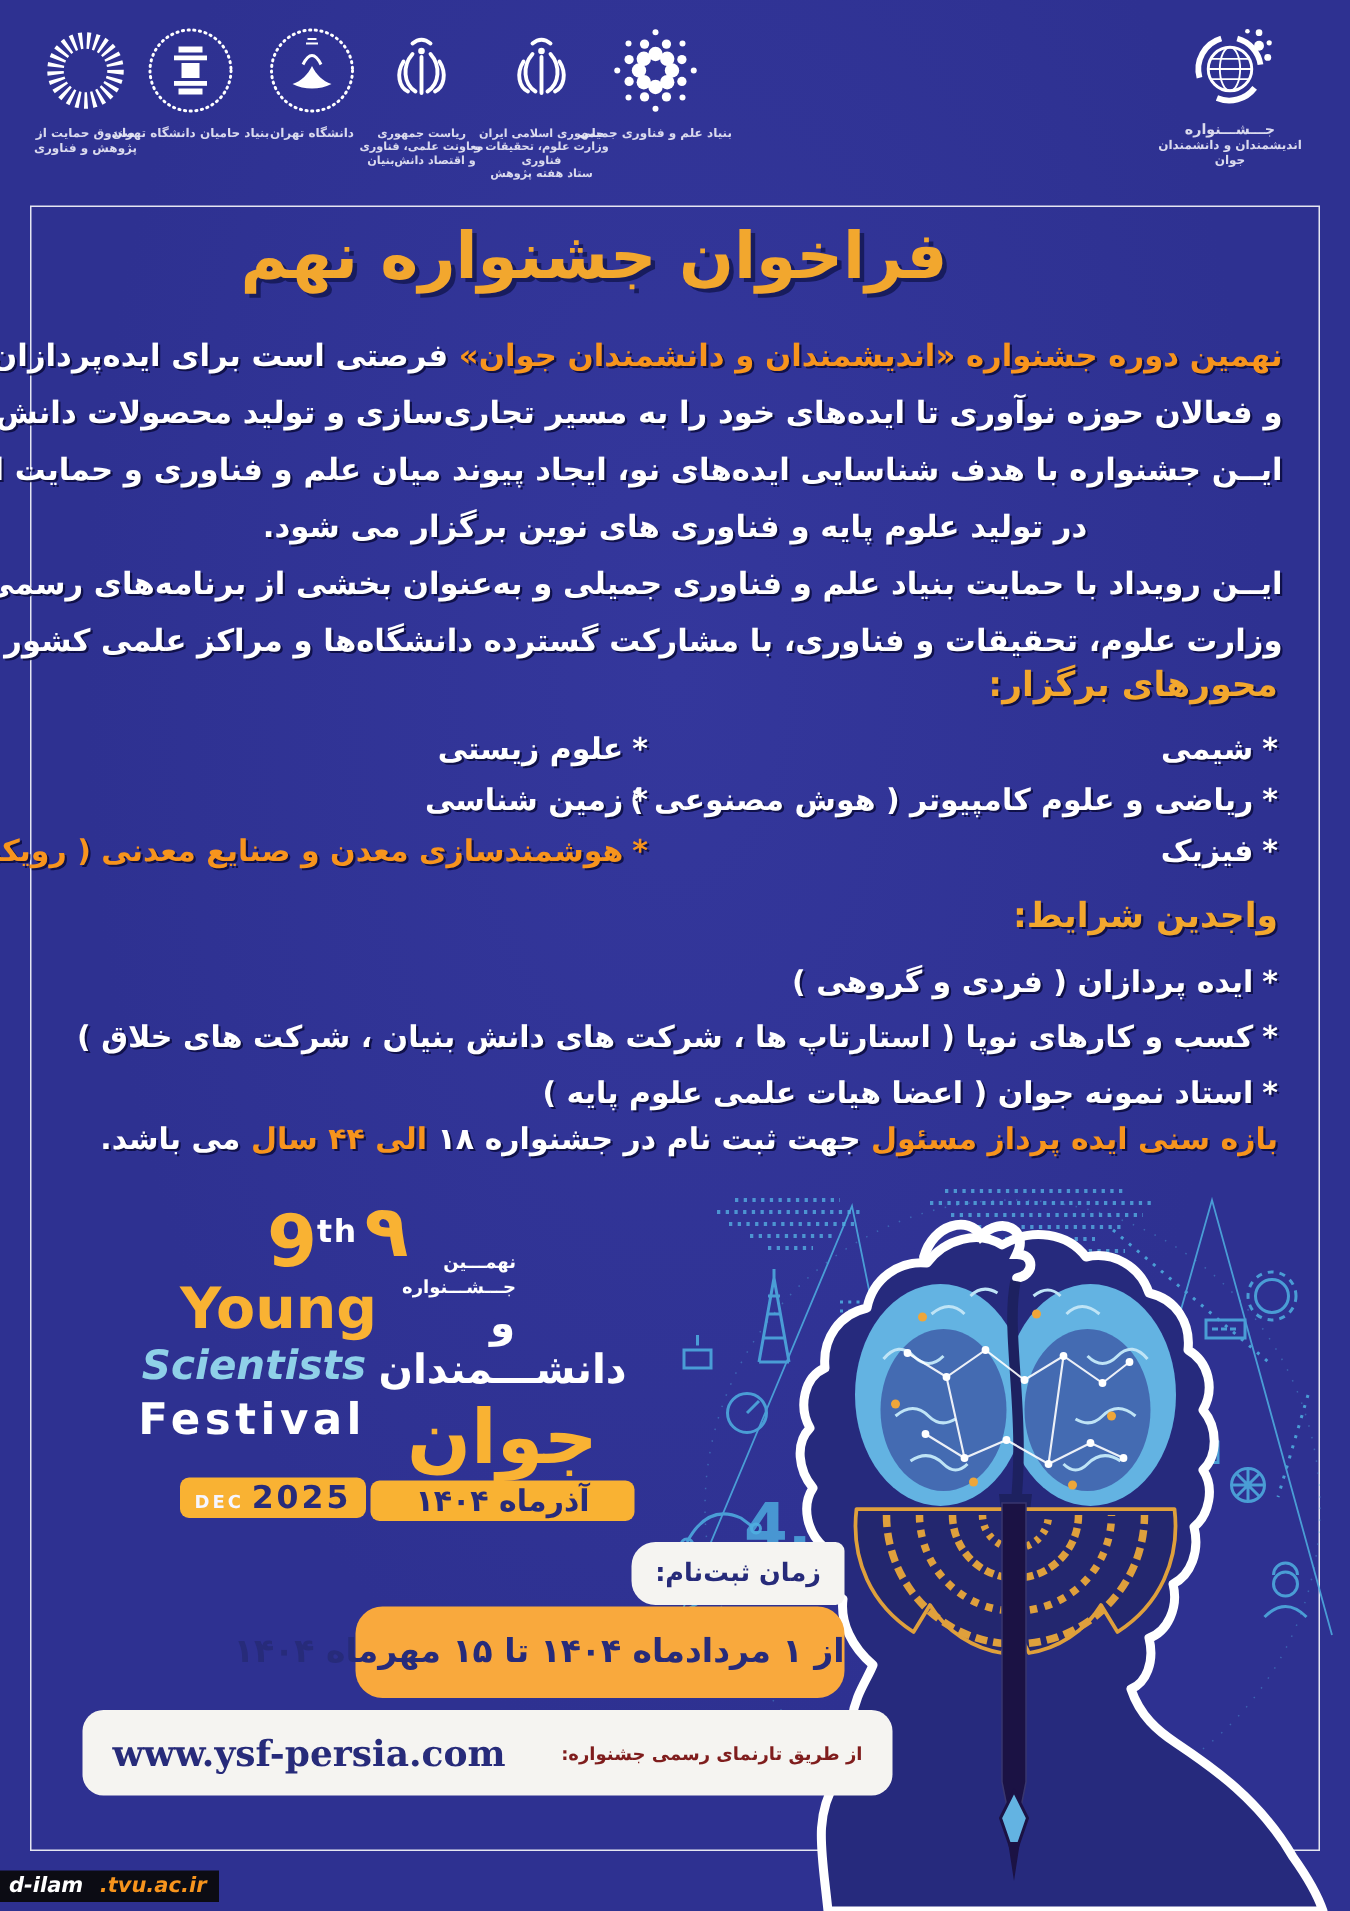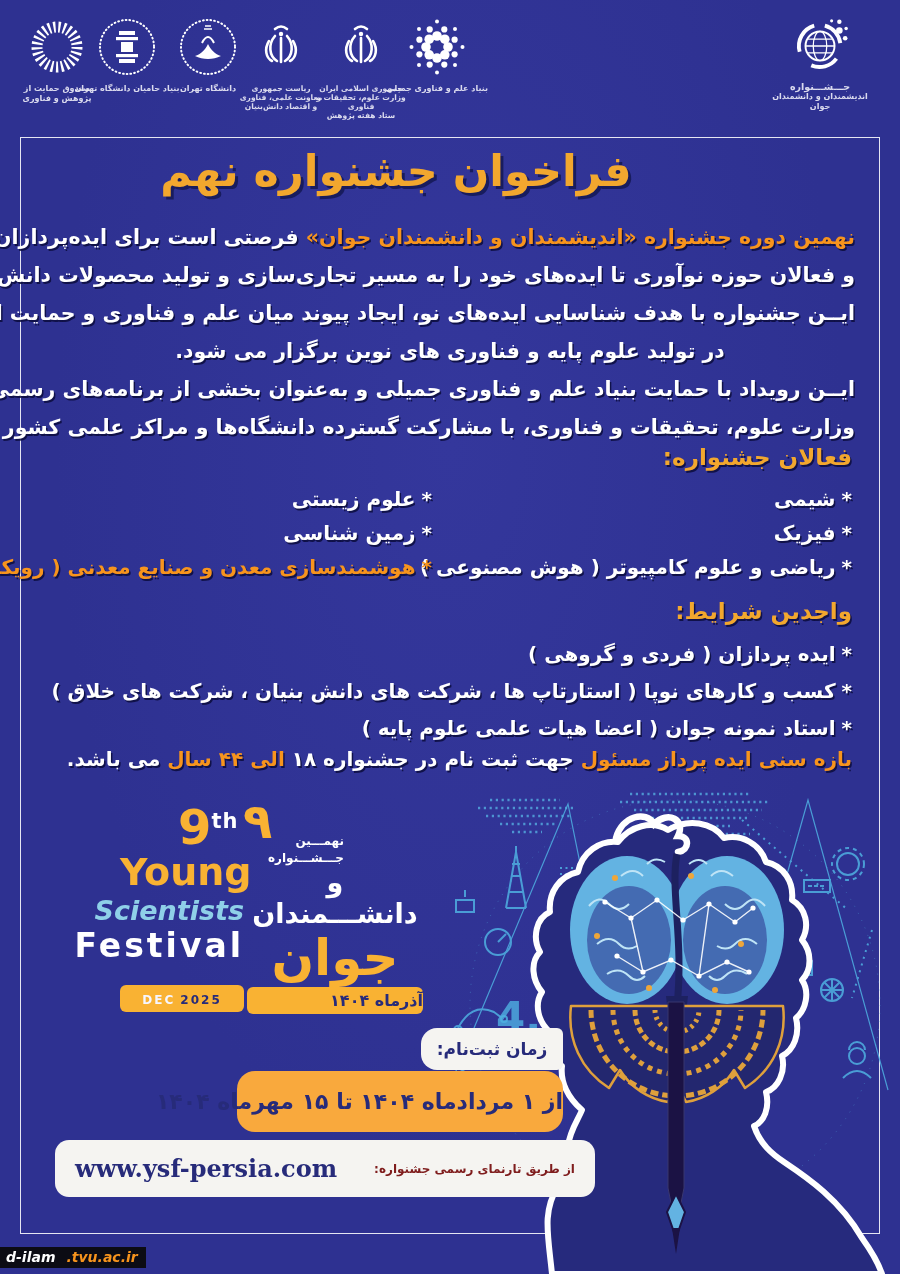--- a/index.html
+++ b/index.html
@@ -39,32 +39,32 @@
     color:#fff;font-size:20px;font-weight:800;text-shadow:1.5px 1.5px 0 rgba(10,12,60,.85);white-space:nowrap;}
   
   .illus{position:absolute;left:420px;top:760px;}
   
   .logoblock{position:absolute;left:60px;top:795px;width:420px;height:255px;}
   .logoblock > *{position:absolute;}
   .en-nine{left:118px;top:2px;font-size:48px;font-weight:800;color:#f9b233;line-height:48px;}
   .en-nine .th{font-size:21px;color:#fff;font-weight:700;vertical-align:16px;letter-spacing:1px;}
   .en-young{left:60px;top:57px;width:124px;text-align:right;font-size:38px;font-weight:800;color:#f9b233;line-height:40px;}
   .en-sci{left:30px;top:102px;width:154px;text-align:right;font-size:27px;font-weight:700;font-style:italic;color:#8fd0e8;line-height:28px;}
-  .en-fest{left:0px;top:133px;width:184px;text-align:right;font-size:33px;font-weight:800;color:#fff;letter-spacing:3px;line-height:36px;}
+  .en-fest{left:0px;top:133px;width:184px;text-align:right;font-size:29px;font-weight:800;color:#fff;letter-spacing:3px;line-height:36px;}
   .en-dec{left:60px;top:190px;width:124px;height:27px;background:#f9b233;border-radius:6px;text-align:center;line-height:27px;}
   .en-dec .dec{color:#f6f6ff;font-size:12px;font-weight:700;letter-spacing:2px;}
-  .en-dec .yr{color:#272b7a;font-size:12px;font-weight:800;letter-spacing:2px;text-align:center;}
+  .en-dec .yr{color:#272b7a;font-size:21px;font-weight:800;letter-spacing:2px;text-align:center;}
   .fa-nine{left:183px;top:2px;font-size:48px;font-weight:800;color:#f9b233;line-height:48px;}
   .fa-w12{left:212px;top:38px;width:72px;text-align:right;direction:rtl;color:#fff;font-size:12px;font-weight:700;line-height:17px;white-space:nowrap;}
   .fa-mid{left:185px;top:72px;width:180px;text-align:center;direction:rtl;}
   .fa-andish{font-size:22px;color:#f9b233;font-weight:800;line-height:26px;}
   .fa-vadan{font-size:27px;color:#fff;font-weight:800;line-height:31px;}
   .fa-javan{font-size:50px;color:#f9b233;font-weight:800;line-height:58px;}
   .fa-date{left:187px;top:192px;width:176px;height:27px;background:#f9b233;border-radius:6px;
-    color:#272b7a;font-size:16px;font-weight:800;line-height:27px;direction:rtl;}
+    color:#272b7a;font-size:20px;font-weight:800;text-align:center;line-height:27px;direction:rtl;}
   
   .regtab{position:absolute;left:421px;top:1028px;width:142px;height:42px;background:#f5f4f1;
     border-radius:16px 6px 6px 16px;color:#272b7a;font-size:17px;font-weight:800;
     text-align:center;line-height:42px;direction:rtl;}
   .datebox{position:absolute;left:237px;top:1071px;width:326px;height:61px;background:#f9a93d;
     border-radius:18px;color:#272b7a;font-size:22px;font-weight:800;text-align:center;
     line-height:61px;direction:rtl;white-space:nowrap;}
   .webbox{position:absolute;left:55px;top:1140px;width:540px;height:57px;background:#f5f4f1;
     border-radius:14px;display:flex;align-items:center;justify-content:space-between;
     padding:0 20px;box-sizing:border-box;direction:rtl;}
@@ -343,26 +343,26 @@
 
   <div class="intro">
     <div class="ln"><span class="orange">نهمین دوره جشنواره «اندیشمندان و دانشمندان جوان»</span><span> فرصتی است برای ایده‌پردازان خلاق، محققان جوان</span></div>
     <div class="ln">و فعالان حوزه نوآوری تا ایده‌های خود را به مسیر تجاری‌سازی و تولید محصولات دانش‌بنیان هدایت کنند.</div>
     <div class="ln">ایــن جشنواره با هدف شناسایی ایده‌های نو، ایجاد پیوند میان علم و فناوری و حمایت از راه حل های نوآورانه</div>
     <div class="ln">در تولید علوم پایه و فناوری های نوین برگزار می شود.</div>
     <div class="ln">ایــن رویداد با حمایت بنیاد علم و فناوری جمیلی و به‌عنوان بخشی از برنامه‌های رسمی هفته پژوهش</div>
     <div class="ln">وزارت علوم، تحقیقات و فناوری، با مشارکت گسترده دانشگاه‌ها و مراکز علمی کشور برگزار می‌گردد.</div>
   </div>
 
-  <div class="sec-h axes-h">فعالان جشنواره:</div>
+  <div class="sec-h axes-h">محورهای برگزار:</div>
   <div class="axes">
     <div class="colR">
       <div class="item"><span class="b">*</span><span>شیمی</span></div>
+      <div class="item"><span class="b">*</span><span>ریاضی و علوم کامپیوتر ( هوش مصنوعی )</span></div>
       <div class="item"><span class="b">*</span><span>فیزیک</span></div>
-      <div class="item"><span class="b">*</span><span>ریاضی و علوم کامپیوتر ( هوش مصنوعی )</span></div>
     </div>
     <div class="colL">
       <div class="item"><span class="b">*</span><span>علوم زیستی</span></div>
       <div class="item"><span class="b">*</span><span>زمین شناسی</span></div>
       <div class="item orange"><span class="b">*</span><span>هوشمندسازی معدن و صنایع معدنی ( رویکرد ویژه )</span></div>
     </div>
   </div>
 
   <div class="sec-h elig-h">واجدین شرایط:</div>
   <div class="elig">

